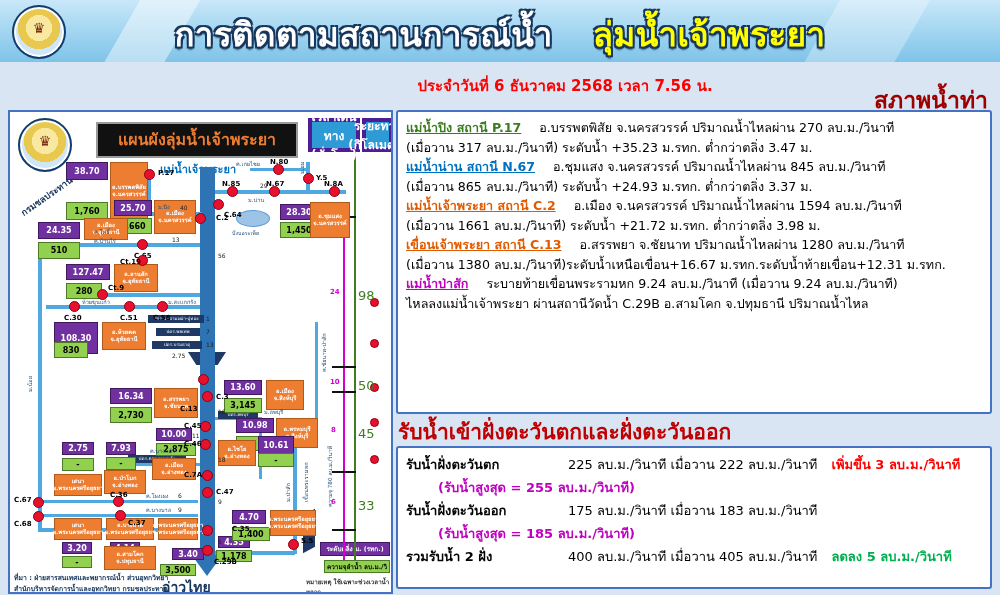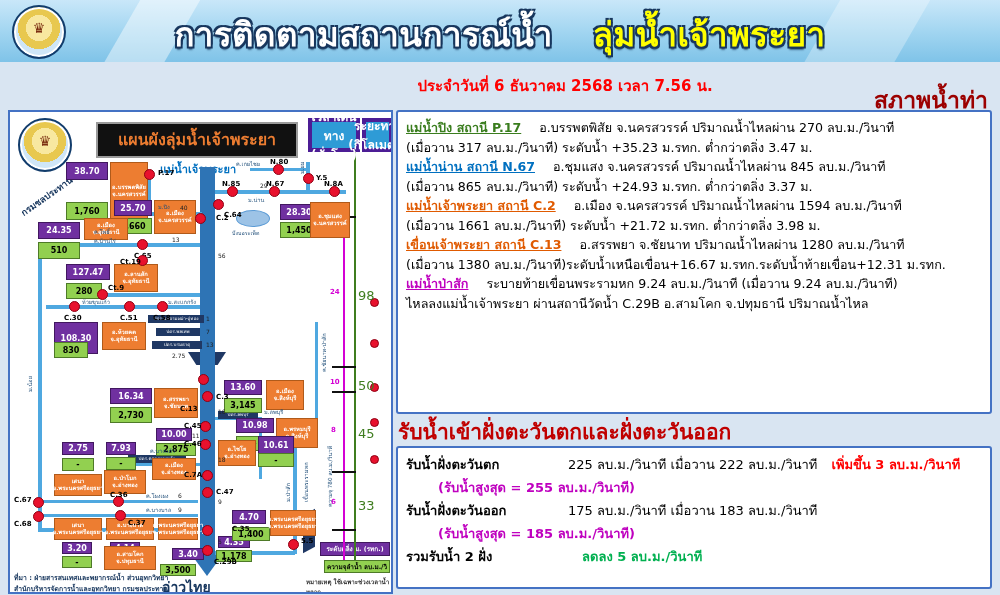--- a/index.html
+++ b/index.html
@@ -94,20 +94,21 @@
       <span class="in-change" style="color: rgb(255, 0, 0);">เพิ่มขึ้น 3 ลบ.ม./วินาที</span>
     </div>
     <div class="in-sub">(รับน้ำสูงสุด = 255 ลบ.ม./วินาที)</div>
     <div class="in-row">
       <span class="in-label">รับน้ำฝั่งตะวันออก</span>
       <span>175 ลบ.ม./วินาที เมื่อวาน 183 ลบ.ม./วินาที</span>
     </div>
     <div class="in-sub">(รับน้ำสูงสุด = 185 ลบ.ม./วินาที)</div>
     <div class="in-row">
       <span class="in-label">รวมรับน้ำ 2 ฝั่ง</span>
+      <span>400 ลบ.ม./วินาที เมื่อวาน 405 ลบ.ม./วินาที</span>
       <span class="in-change" style="color: rgb(0, 176, 80);">ลดลง 5 ลบ.ม./วินาที</span>
     </div>
   </div>
 
 <div id="diagram">
   <div class="logo" style="left:8px;top:6px;width:54px;height:54px;">
       <div class="glyph">♛</div>
     </div>
   <div class="vert" style="left:8px;top:96px;font-size:9px;font-weight:bold;color:#17365d;transform:rotate(-35deg);">กรมชลประทาน</div>
   <div id="dg-title">แผนผังลุ่มน้ำเจ้าพระยา</div>

